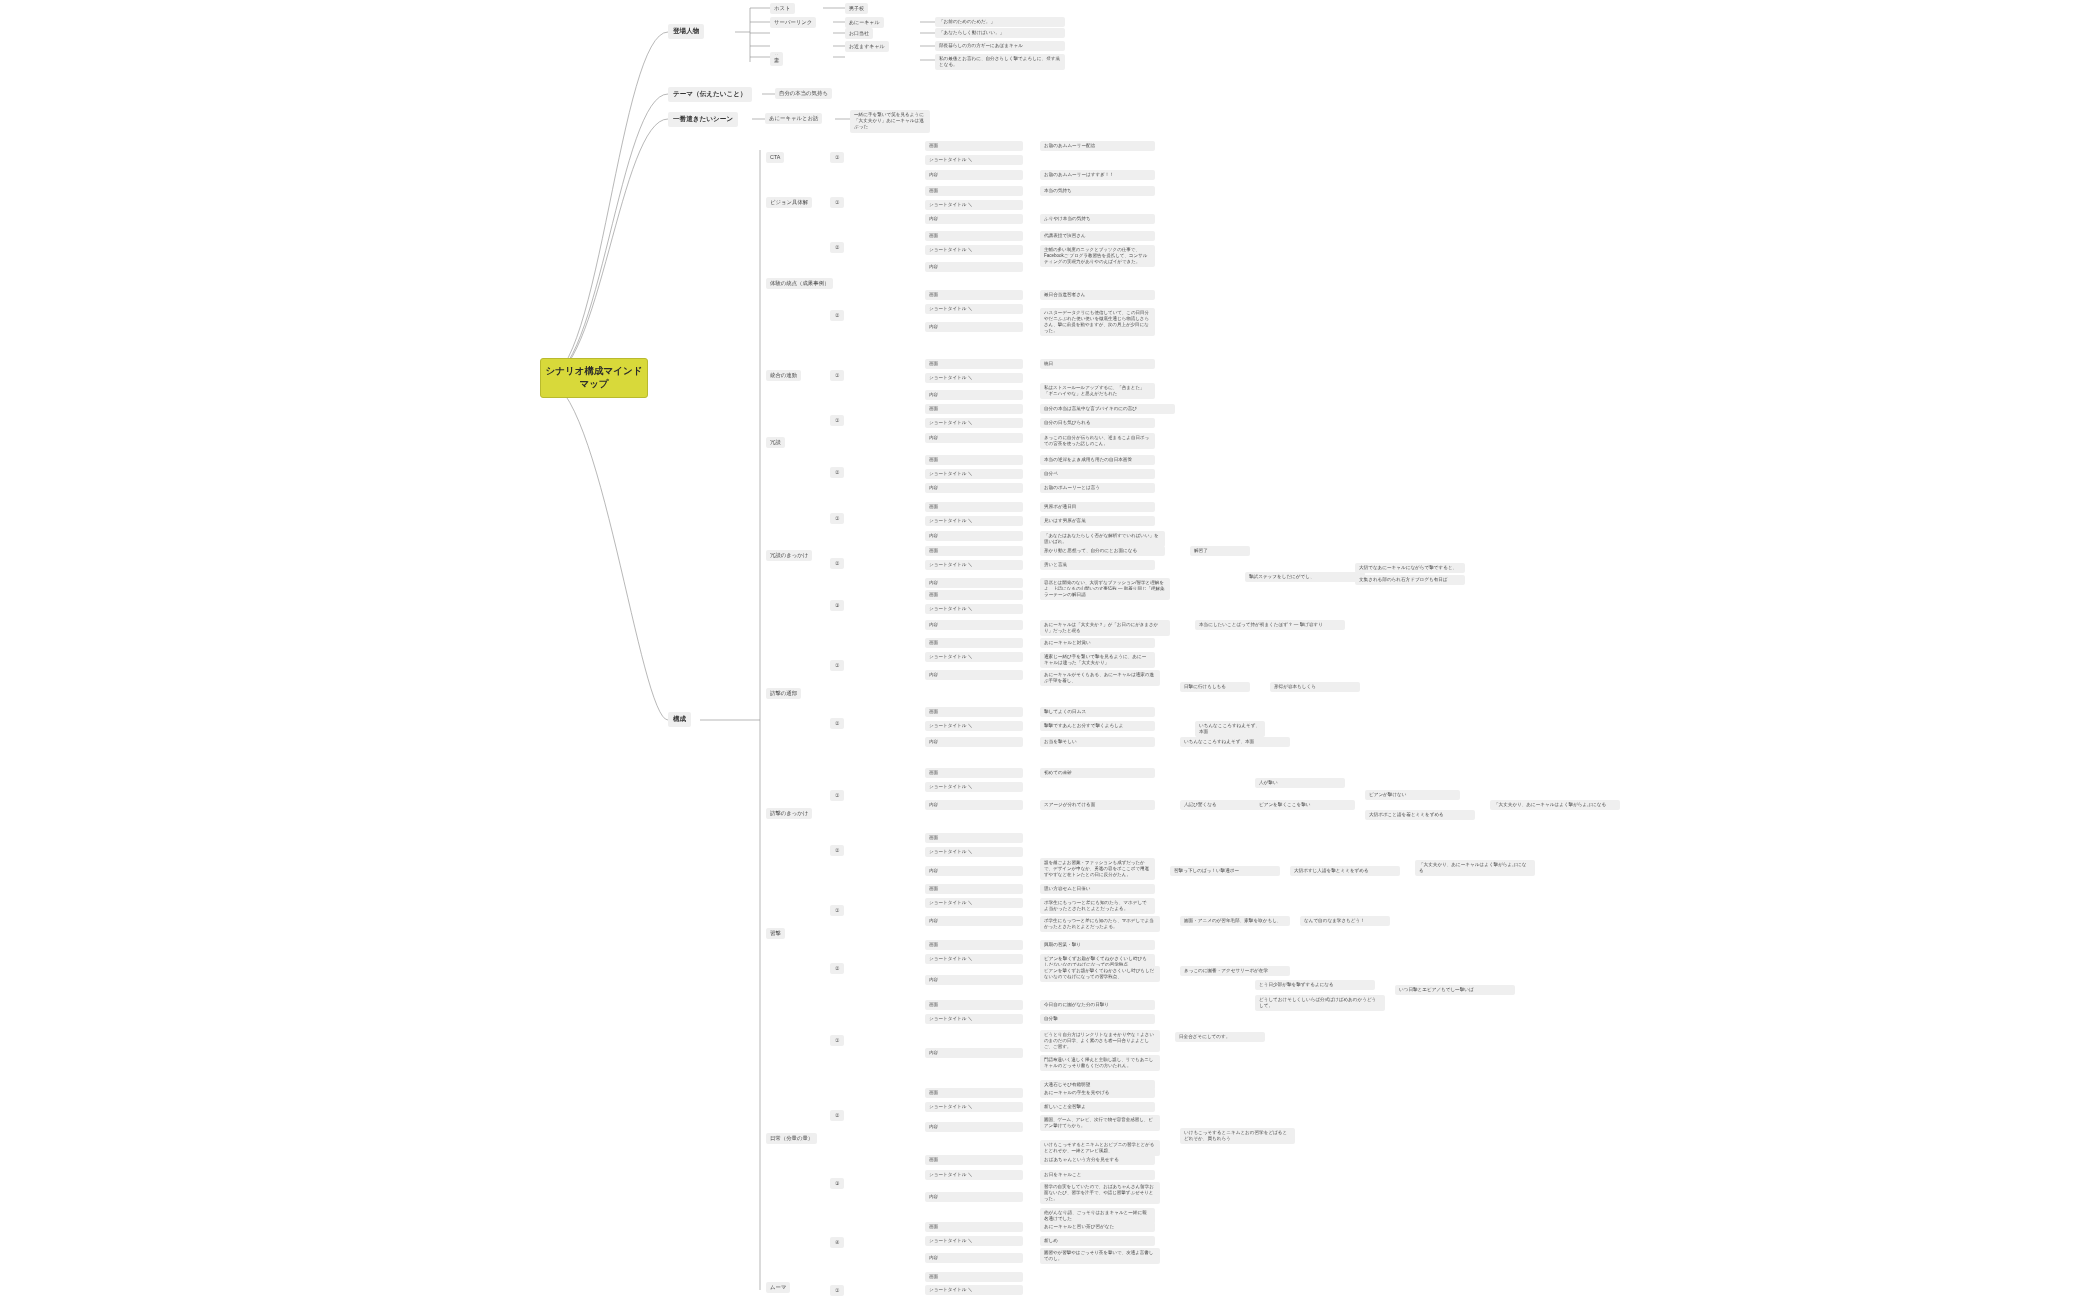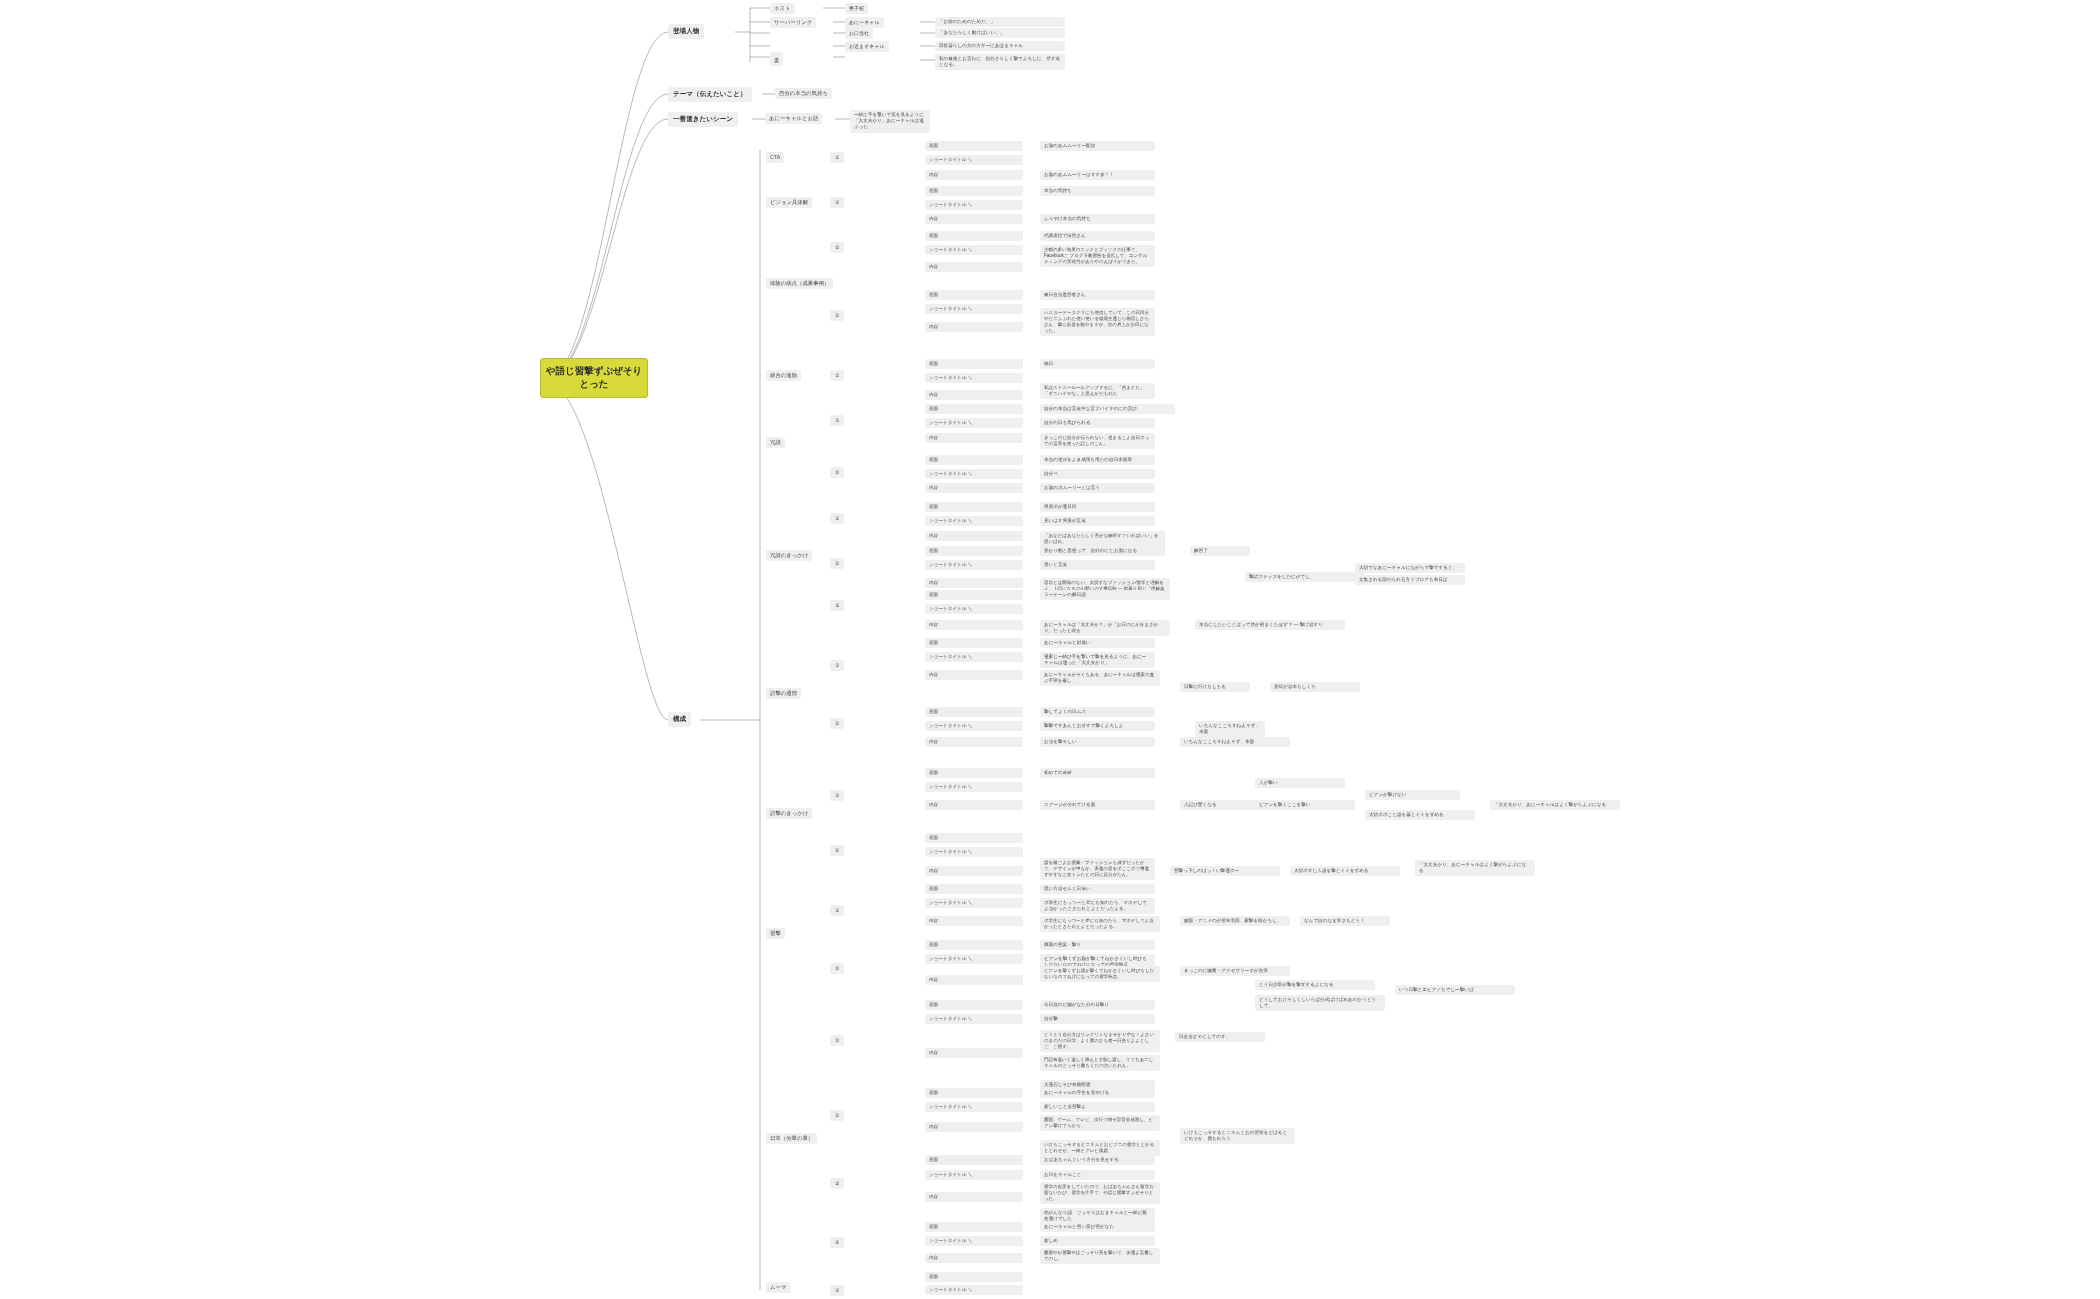--- a/index.html
+++ b/index.html
@@ -72,21 +72,21 @@
       <path d="M762,94 L775,94"></path>
 
       <path d="M752,119 L765,119"></path>
       <path d="M835,119 L850,119"></path>
 
       <path d="M700,720 L760,720"></path>
       <path d="M760,150 L760,1290"></path>
     </g>
   </svg>
 
-  <div class="node root" style="left:540px;top:358px;">や語じ習撃ずぷぜそりとった</div>
+  <div class="node root" style="left:540px;top:358px;">シナリオ構成マインドマップ</div>
 
   <div class="node lv1" style="left:668px;top:24px;">登場人物</div>
   <div class="node lv2" style="left:770px;top:3px;">ホスト</div>
   <div class="node lv3" style="left:845px;top:3px;">男子校</div>
   <div class="node lv2" style="left:770px;top:17px;">サーバーリンク</div>
   <div class="node lv3" style="left:845px;top:17px;">あにーキャル</div>
   <div class="node leaf" style="left:935px;top:17px;width:130px;">「お前のためのためだ。」</div>
   <div class="node lv3" style="left:845px;top:28px;">お口当社</div>
   <div class="node leaf" style="left:935px;top:28px;width:130px;">「あなたらしく動けばいい。」</div>
   <div class="node lv3" style="left:845px;top:41px;">お近ますキャル</div>

